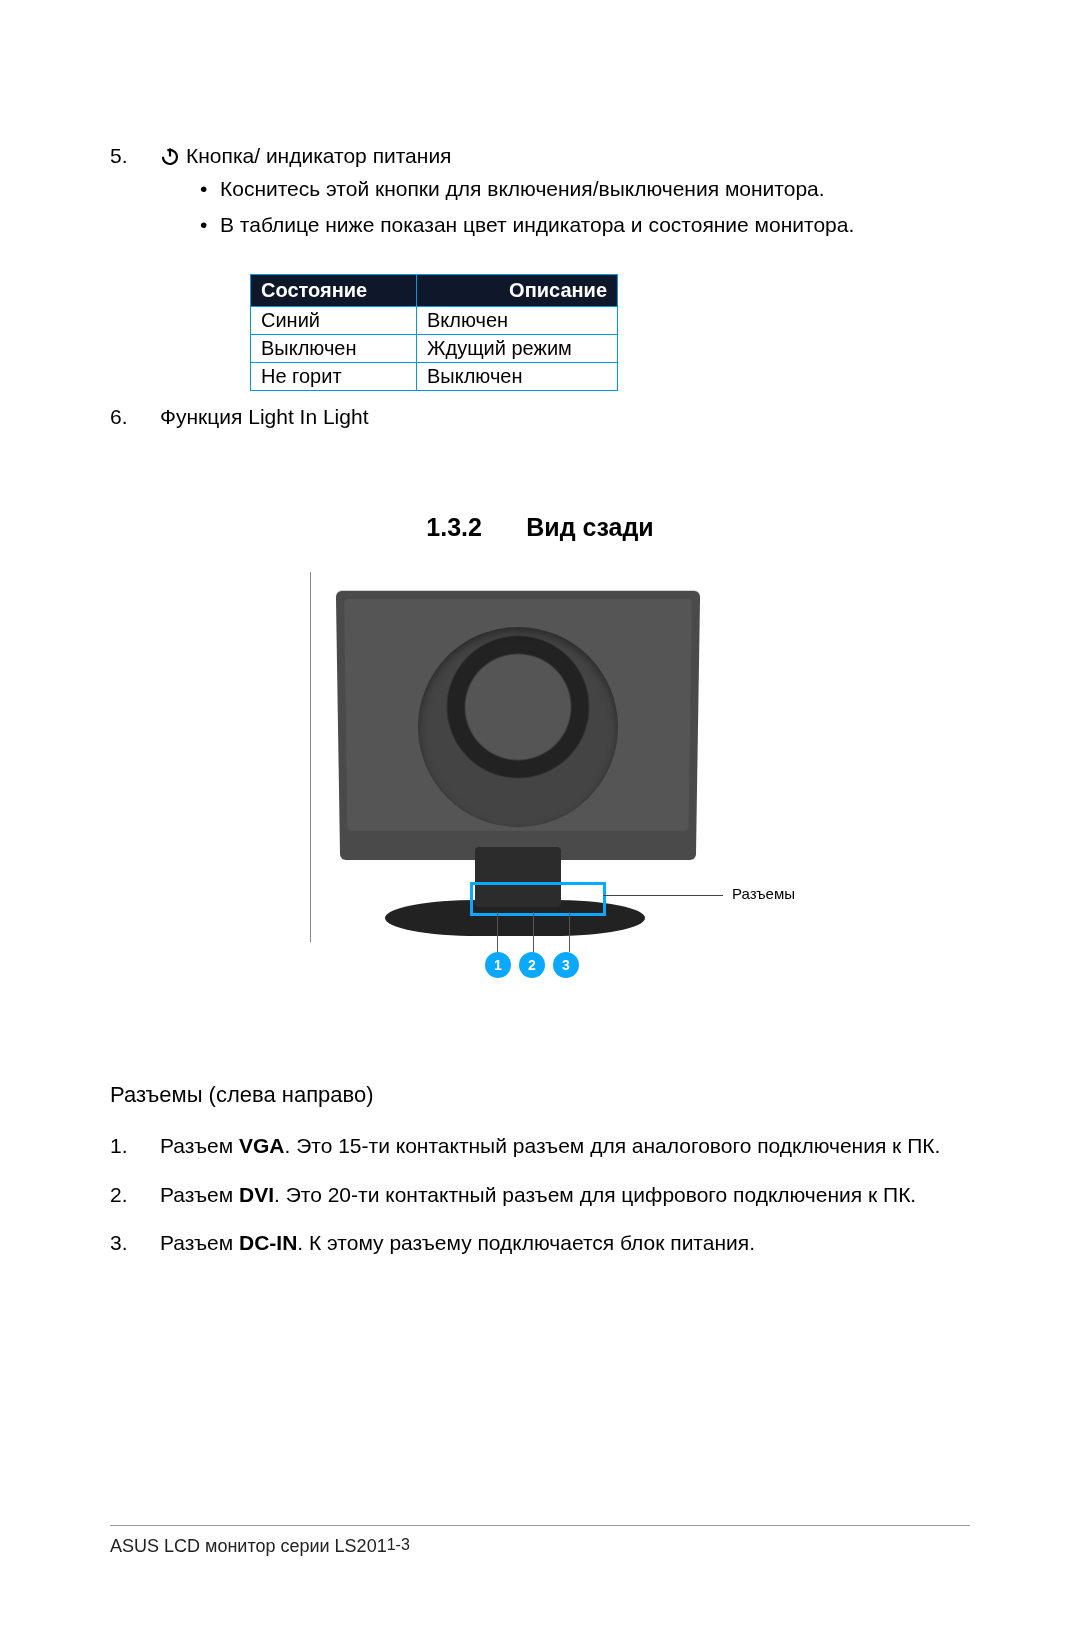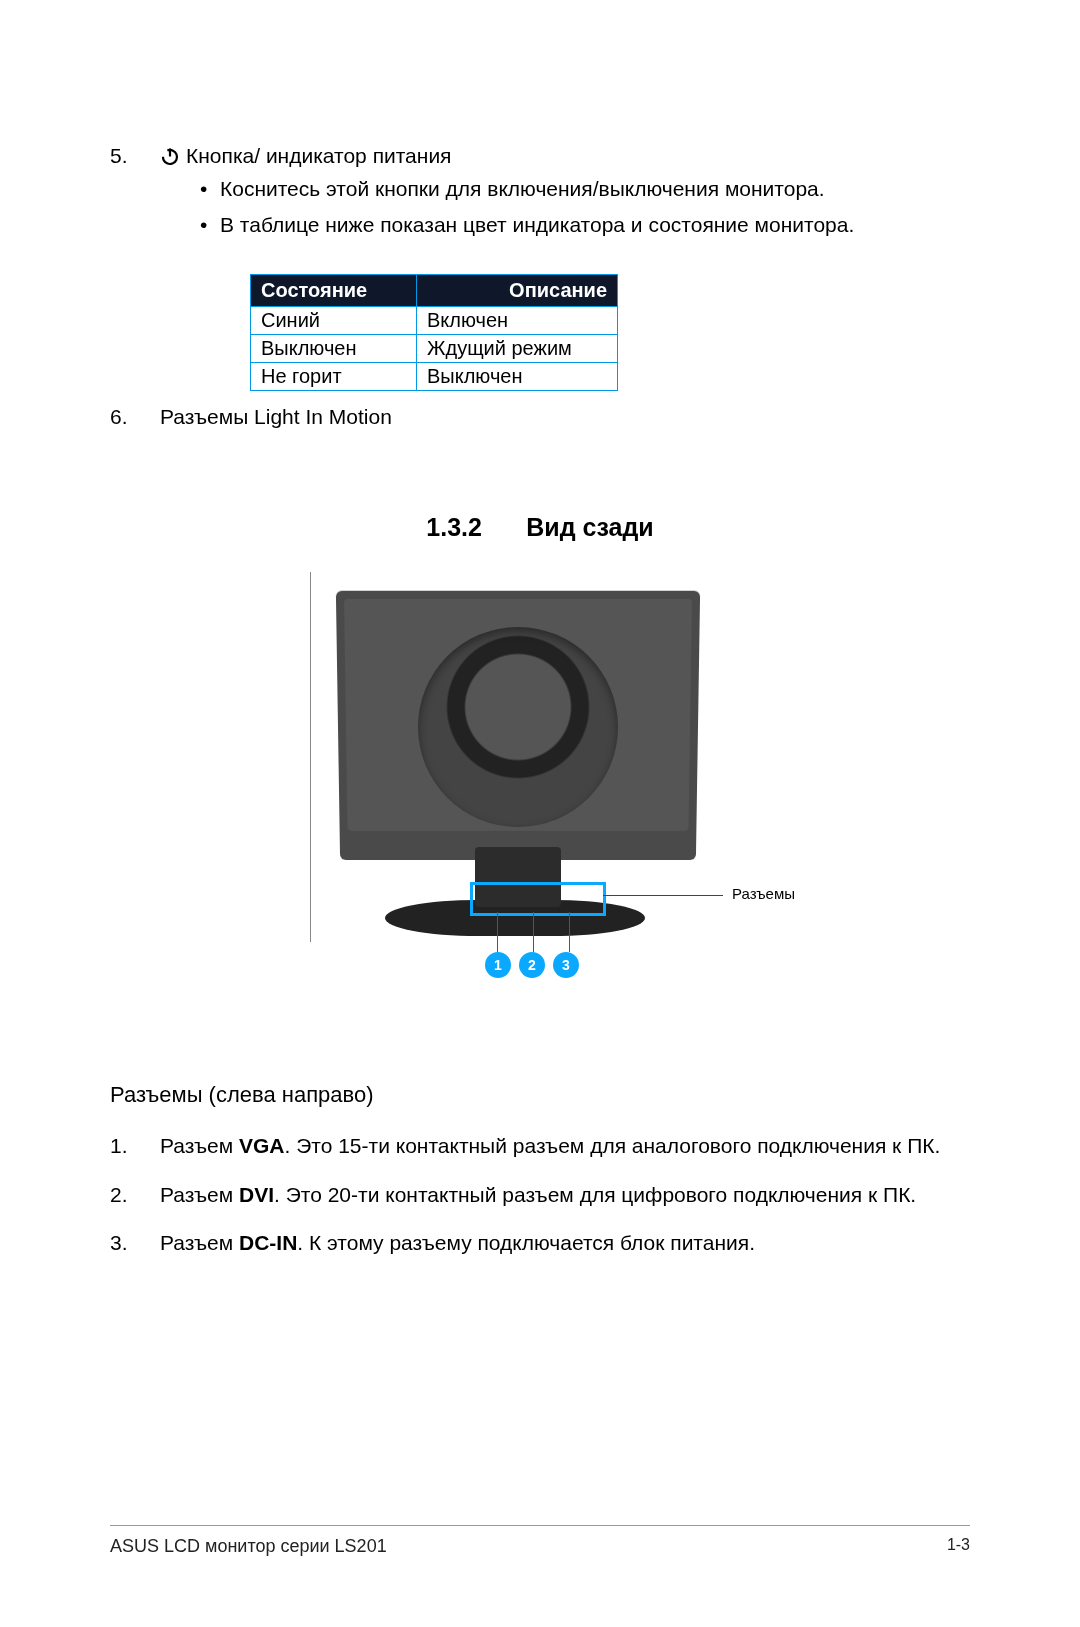--- a/index.html
+++ b/index.html
@@ -197,21 +197,20 @@
   .conn-list .ol-item { margin-bottom: 16px; }
   .b { font-weight: bold; }
   .footer {
     position: absolute;
     left: 110px;
     right: 110px;
     bottom: 70px;
     border-top: 1px solid #999;
     padding-top: 10px;
     display: flex;
-    justify-content: space-between;
     font-size: 18px;
     color: #222;
   }
   .footer .pgnum { font-size: 16px; }
 </style>
 </head>
 <body>
 
 <div class="page">
 
@@ -251,21 +250,21 @@
     <tr>
       <td>Не горит</td>
       <td>Выключен</td>
     </tr>
   </tbody>
     </table>
 
   <div class="ol-item">
     <div class="ol-num">6.</div>
     <div class="ol-body">
-      <div>Разъемы Light In Motion</div>
+      <div>Функция Light In Light</div>
     </div>
   </div>
 
   <div class="section-head">
     <span class="section-num">1.3.2</span>
     <span>Вид сзади</span>
   </div>
 
   <div class="figure-wrap">
     <div class="vline"></div>

